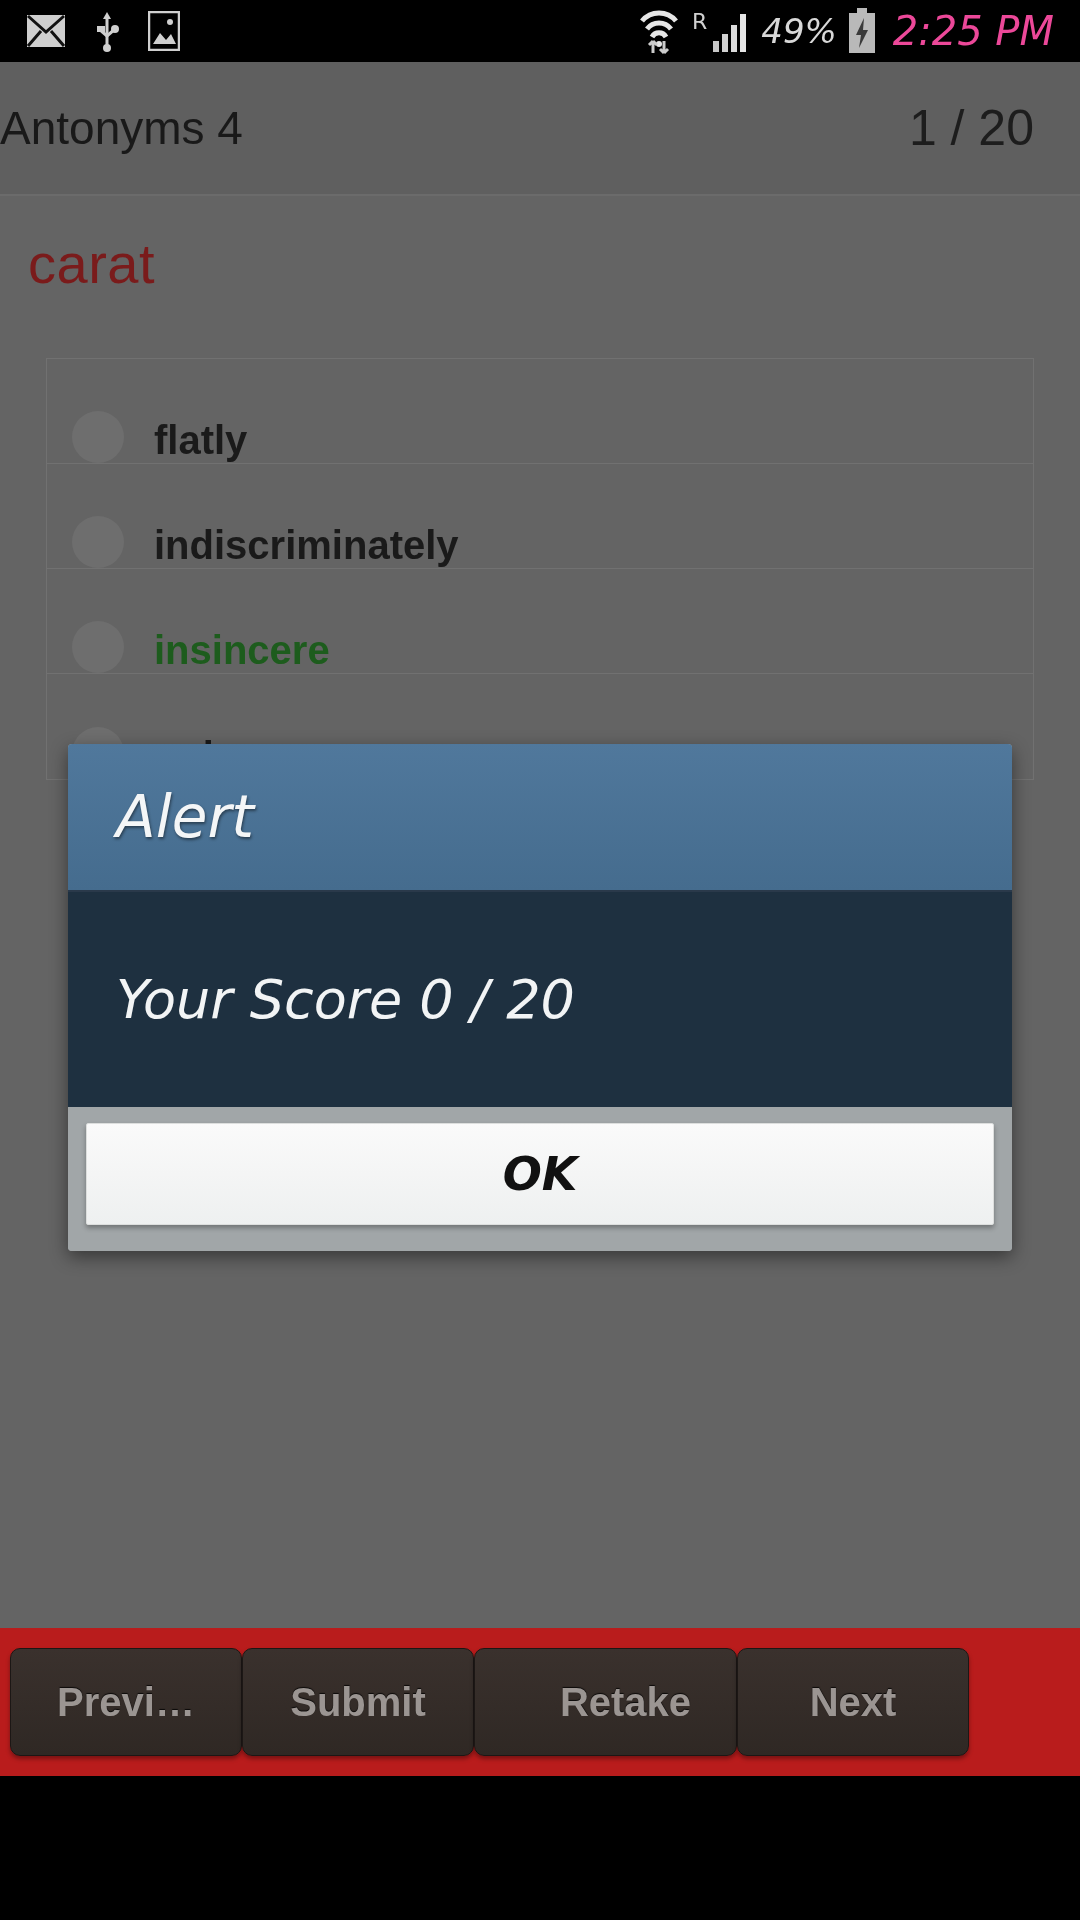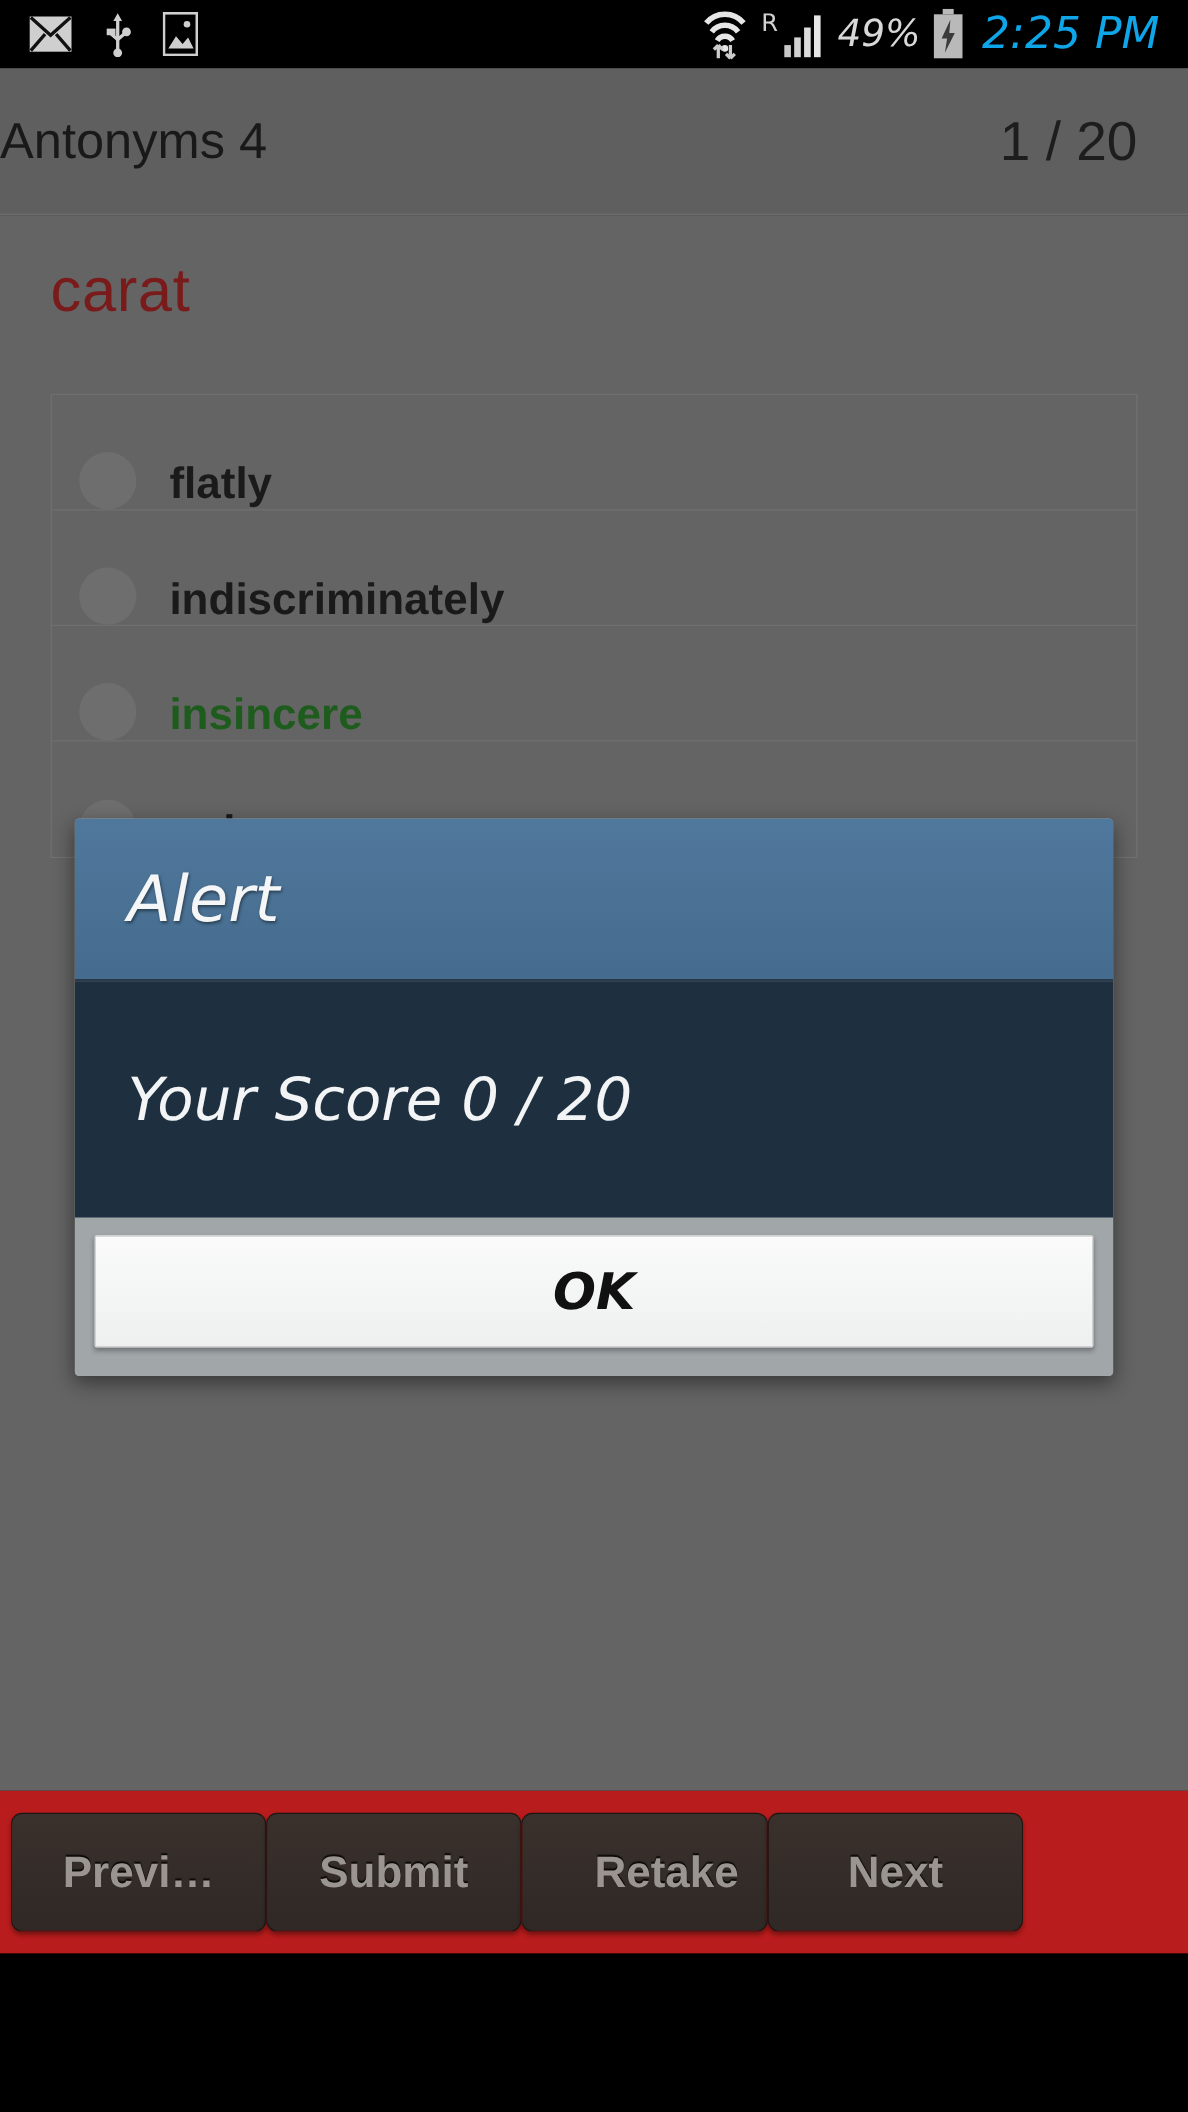--- a/index.html
+++ b/index.html
@@ -50,21 +50,21 @@
     justify-content: center;
   }
   .sb-text {
     color: #d8d8d8;
     font-size: 34px;
     font-family: "DejaVu Sans", sans-serif;
     letter-spacing: 0px;
     font-style: italic;
   }
   .sb-time {
-    color: #0ea5e9;
+    color: #ec4899;
     font-size: 40px;
     font-family: "DejaVu Sans", sans-serif;
     font-style: italic;
     margin-left: 6px;
   }
   .roam-r {
     color: #d0d0d0;
     font-size: 22px;
     font-family: "DejaVu Sans", sans-serif;
     line-height: 1;
@@ -107,21 +107,21 @@
   
   #quiz-body {
     position: absolute;
     left: 0; top: 196px;
     width: 1080px;
     height: 1432px;
     background: #646464;
   }
   #question-word {
     position: absolute;
-    left: 46px;
+    left: 28px;
     top: 35px;
     font-size: 56px;
     color: #7a1b1b;
     font-family: "Liberation Sans", sans-serif;
     letter-spacing: 0.5px;
   }
   #options-list {
     position: absolute;
     left: 46px;
     top: 162px;
@@ -179,21 +179,21 @@
     justify-content: center;
     color: #9b9592;
     font-size: 40px;
     font-weight: bold;
     font-family: "Liberation Sans", sans-serif;
     text-shadow: 0 -1px 1px rgba(0,0,0,0.8);
     box-sizing: border-box;
   }
   #btn-previous { width: 232px; }
   #btn-submit   { width: 232px; }
-  #btn-retake   { width: 224px; padding-left: 40px; }
+  #btn-retake   { width: 263px; padding-left: 40px; }
   #btn-next     { width: 232px; }
 
   
   #bottom-black {
     position: absolute;
     left: 0;
     top: 1776px;
     width: 1080px;
     height: 144px;
     background: #000000;

